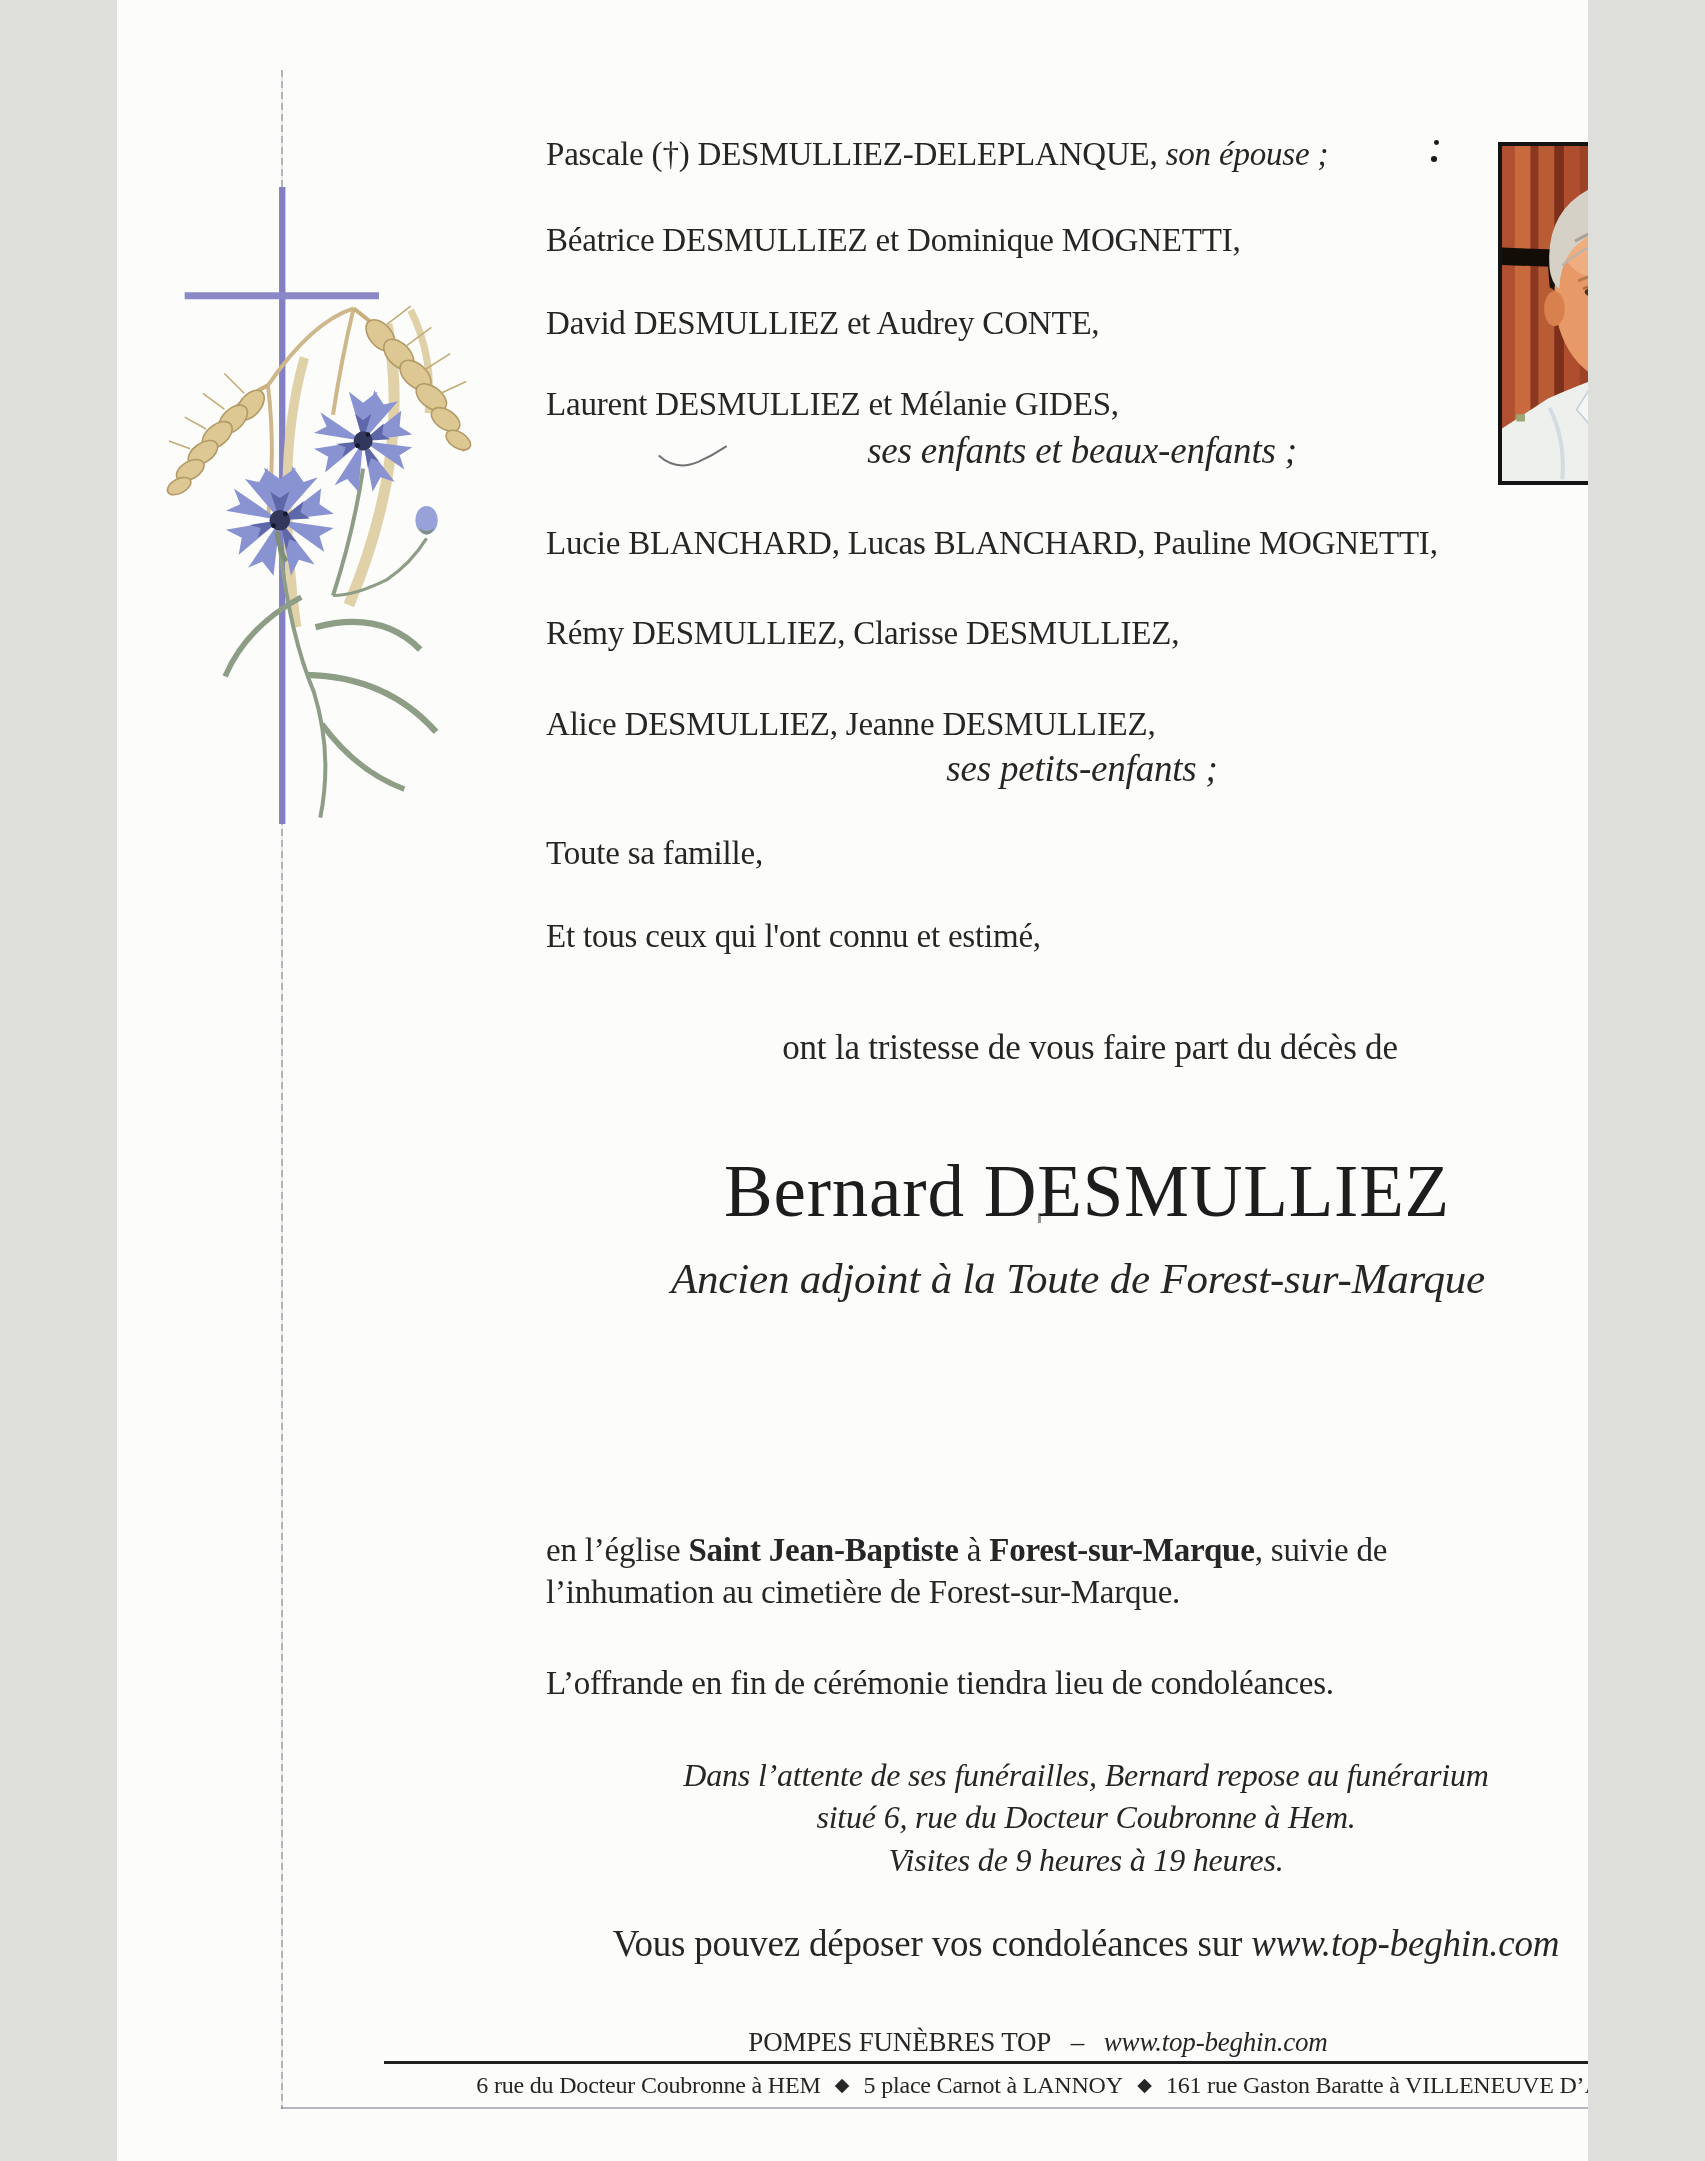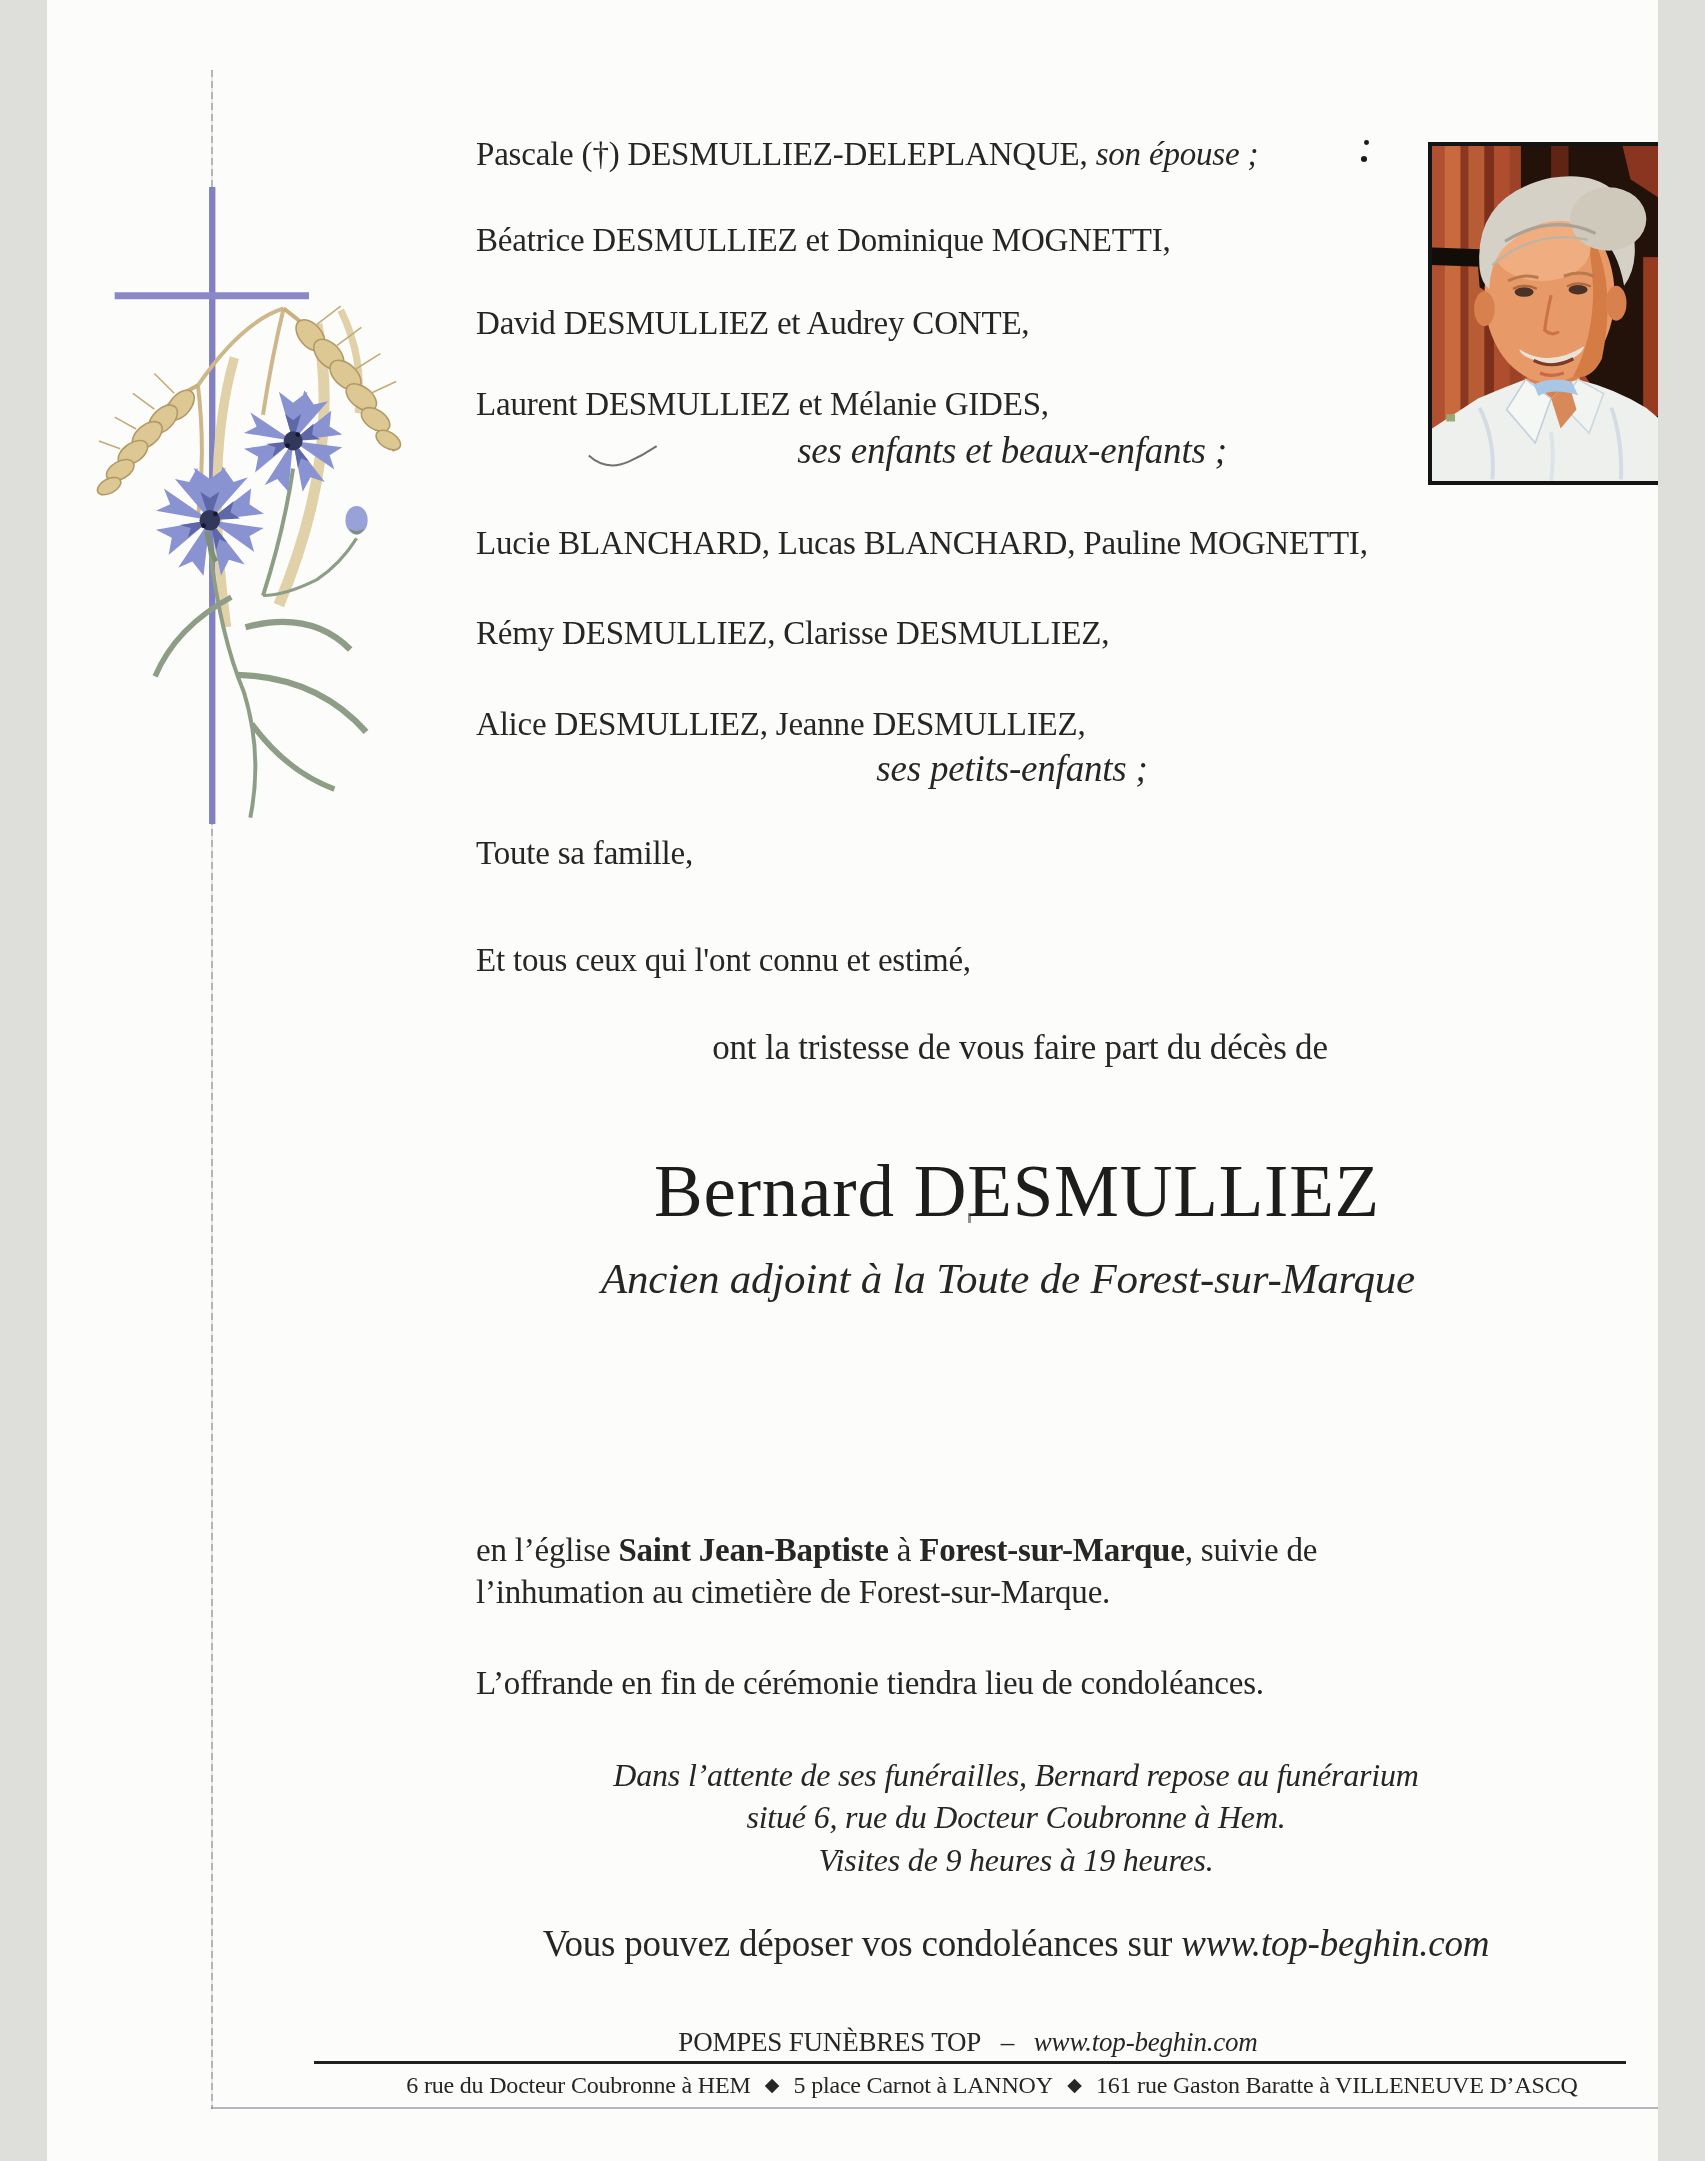--- a/index.html
+++ b/index.html
@@ -1,17 +1,17 @@
 <!DOCTYPE html>
 <html style="font-size:12.7px"><head>
 <meta charset="utf-8">
 <style>
   html,body{margin:0;padding:0;background:#dededa;}
   .canvas{
-    position:relative;width:1611px;height:2161px;margin:0 auto;
+    position:relative;width:1471px;height:2161px;margin:0 auto;
     background:#fcfcfa;overflow:hidden;
     font-family:"Liberation Serif", serif;color:#262626;
   }
   .line{position:absolute;white-space:nowrap;line-height:1;letter-spacing:-0.2px;}
   .ctr{transform:translateX(-50%);}
   .it{font-style:italic;}
   .b{font-weight:bold;}
   .fs30{font-size:24px}.fs34{font-size:27px}
   .fs40{font-size:32px}.fs42{font-size:33px}.fs44{font-size:35px}
   .fs46{font-size:37px}.fs54{font-size:43px}.fs92{font-size:73px;letter-spacing:0.8px;}
@@ -220,21 +220,21 @@
   <div class="line fs42" style="left:429px;top:307px;">David DESMULLIEZ et Audrey CONTE,</div>
   <div class="line fs42" style="left:429px;top:388px;">Laurent DESMULLIEZ et Mélanie GIDES,</div>
   <div class="line fs46 it ctr" style="left:965px;top:432px;">ses enfants et beaux-enfants ;</div>
 
   <div class="line fs42" style="left:429px;top:527px;">Lucie BLANCHARD, Lucas BLANCHARD, Pauline MOGNETTI,</div>
   <div class="line fs42" style="left:429px;top:617px;">Rémy DESMULLIEZ, Clarisse DESMULLIEZ,</div>
   <div class="line fs42" style="left:429px;top:708px;">Alice DESMULLIEZ, Jeanne DESMULLIEZ,</div>
   <div class="line fs46 it ctr" style="left:965px;top:750px;">ses petits-enfants ;</div>
 
   <div class="line fs42" style="left:429px;top:837px;">Toute sa famille,</div>
-  <div class="line fs42" style="left:429px;top:944px;text-align:center;">Et tous ceux qui l'ont connu et estimé,</div>
+  <div class="line fs42" style="left:429px;top:920px;text-align:center;">Et tous ceux qui l'ont connu et estimé,</div>
 
   <div class="line fs44 ctr" style="left:973px;top:1030px;">ont la tristesse de vous faire part du décès de</div>
   <div class="line fs92 ctr" style="left:970px;top:1155px;color:#1d1d1d;">Bernard DESMULLIEZ</div>
   <div class="line fs54 it ctr" style="left:961px;top:1257px;">Ancien adjoint à la Toute de Forest-sur-Marque</div>
 
   <div class="line fs42" style="left:429px;top:1534px;"><span>en l’église </span><span class="b">Saint Jean-Baptiste</span><span> à </span><span class="b">Forest-sur-Marque</span><span>, suivie de</span></div>
   <div class="line fs42" style="left:429px;top:1667px;">L’offrande en fin de cérémonie tiendra lieu de condoléances.</div>
 
   <div class="line fs42" style="left:429px;top:1576px;">l’inhumation au cimetière de Forest-sur-Marque.</div>
 

